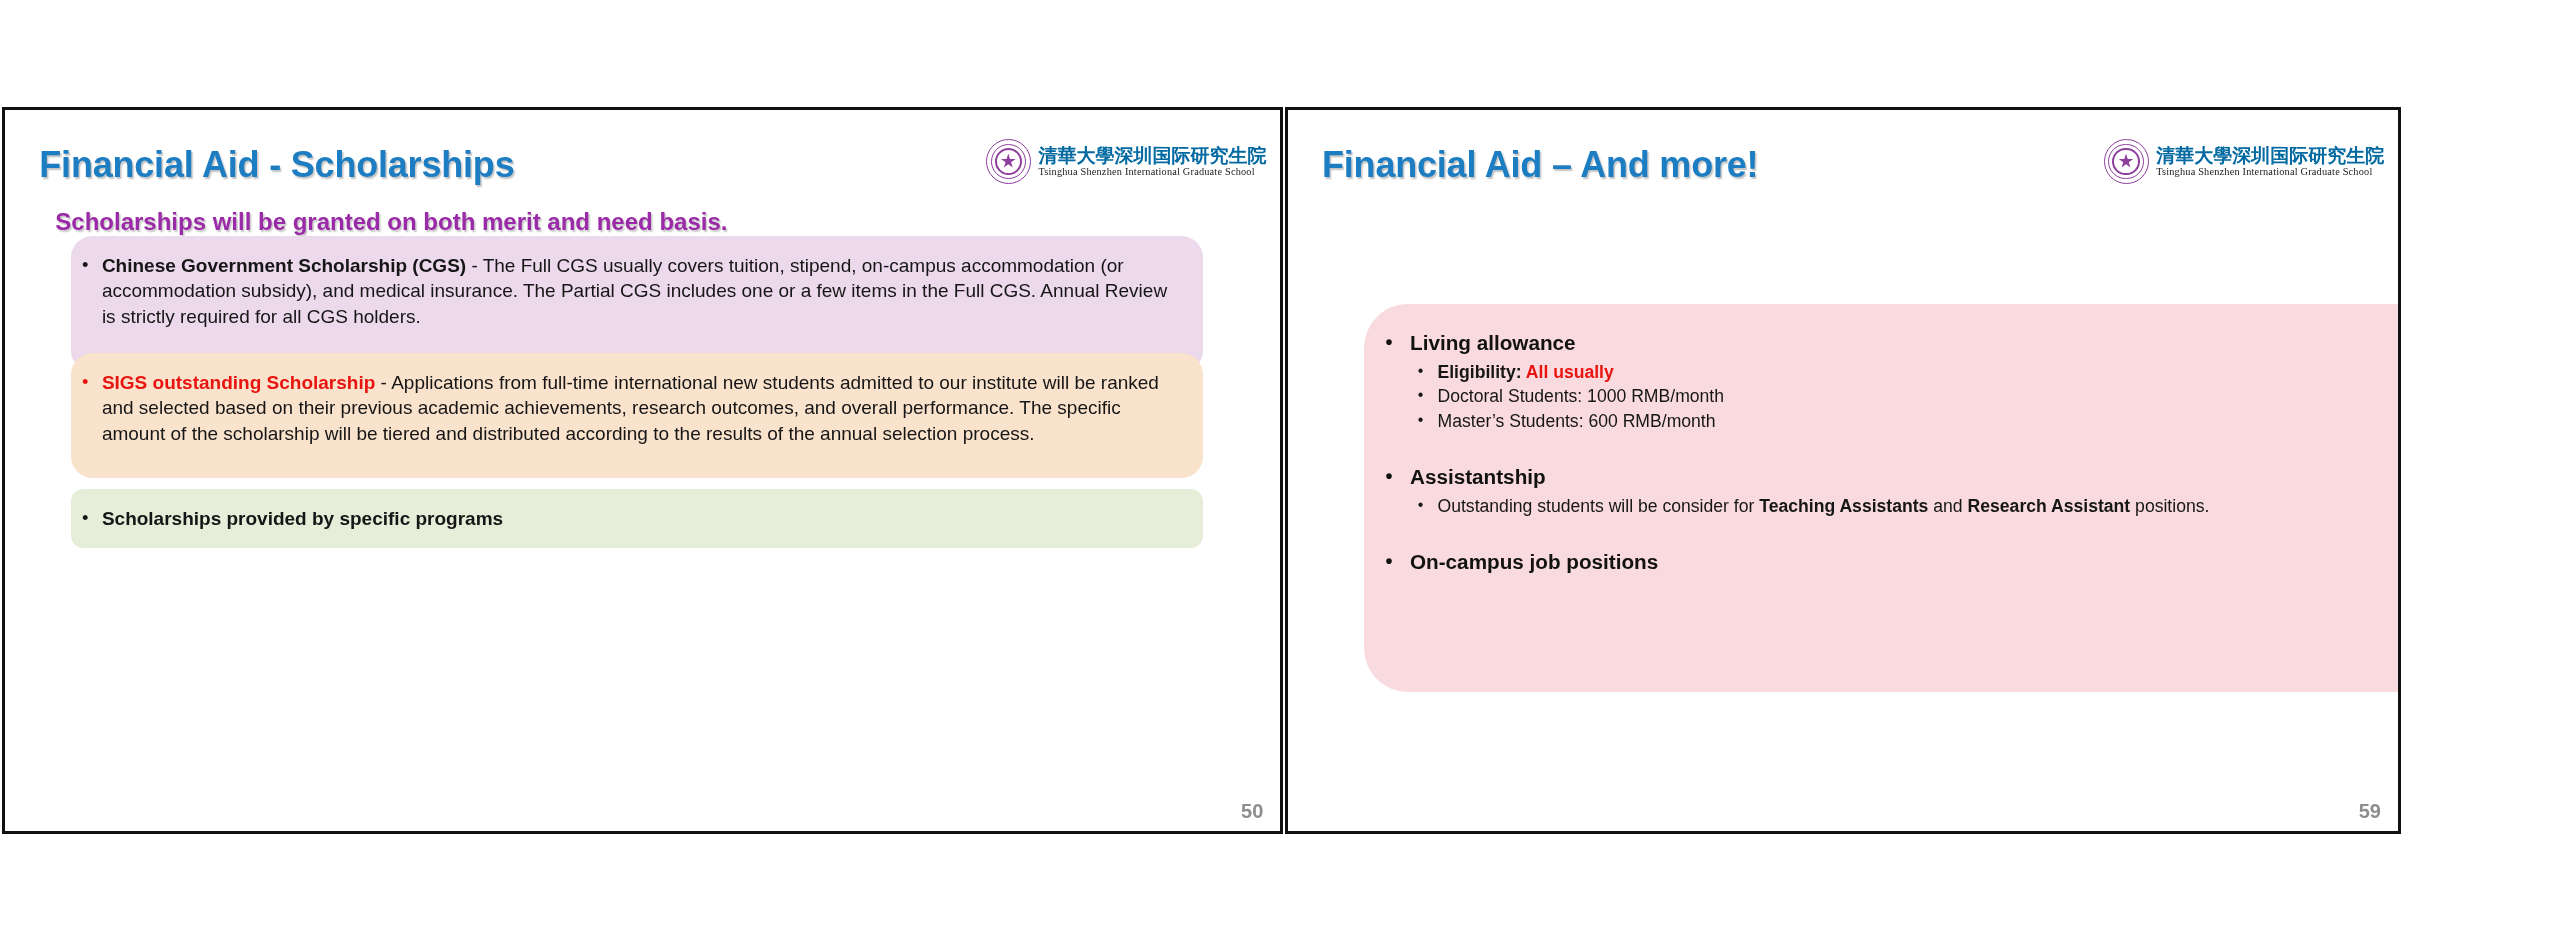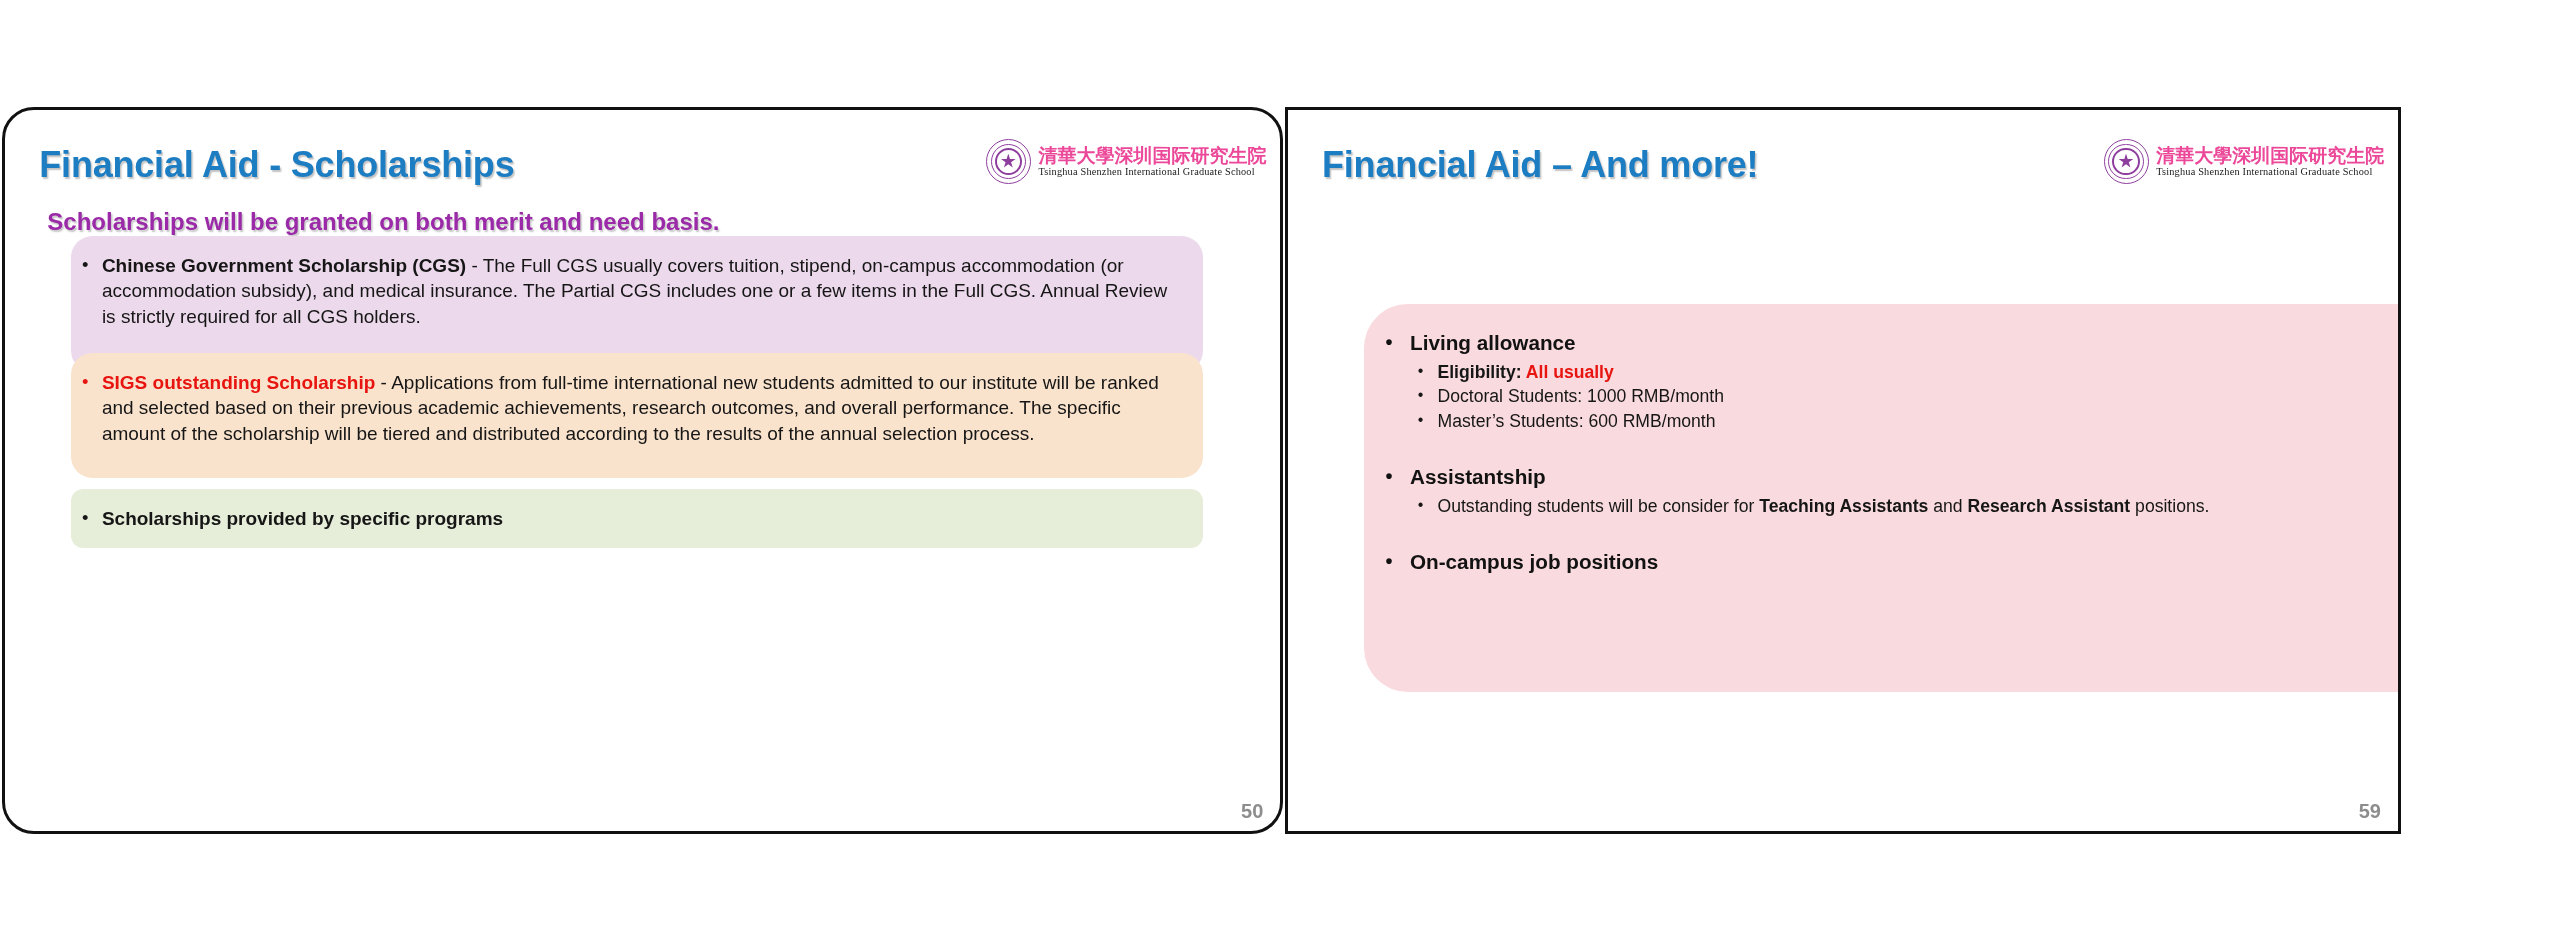--- a/index.html
+++ b/index.html
@@ -13,21 +13,21 @@
     position:relative;width:2576px;height:949px;background:#fff;
   }
   
   .slide{
     position:absolute;
     background:#ffffff;
     border:3.8px solid #111111;
     box-sizing:border-box;
     overflow:hidden;
   }
-  #slide-left  { left:2.3px;   top:107px; width:1281px; height:727px;border-radius:32px; }
+  #slide-left  { left:2.3px;   top:107px; width:1281px; height:727px; }
   #slide-right { left:1285px;top:107px; width:1116px; height:727px; }
 
   
   .slide-title{
     position:absolute;
     font-size:36px;
     font-weight:bold;
     color:#1c7dc2;
     letter-spacing:-0.2px;
     white-space:nowrap;
@@ -68,21 +68,21 @@
   .seal-star{
     position:absolute;left:50%;top:50%;
     transform:translate(-50%,-52%);
     width:15.3px;height:15.3px;
     background:#8e3f9e;
     clip-path:polygon(50% 0%,61% 35%,98% 35%,68% 57%,79% 91%,50% 70%,21% 91%,32% 57%,2% 35%,39% 35%);
   }
   .logo-txt{display:flex;flex-direction:column;justify-content:center;}
   .logo-cn{
     font-family:"DejaVu Sans", sans-serif;
-    font-size:19px;font-weight:bold;color:#ec4899;line-height:1.05;
+    font-size:19px;font-weight:bold;color:#0369a1;line-height:1.05;
     white-space:nowrap;letter-spacing:0px;
   }
   .logo-en{
     font-family:"Liberation Serif", serif;
     font-size:10.3px;color:#1a1a1a;line-height:1.1;white-space:nowrap;
     letter-spacing:0.2px;margin-top:0;
   }
 
   
   .page-num{
@@ -152,21 +152,21 @@
 </style>
 </head>
 <body>
 
 <div class="deck">
 
   <div class="slide" id="slide-left">
 
     <div class="slide-title" style="left:34px; top:34px;">Financial Aid - Scholarships</div>
 
-    <div class="slide-subtitle" style="left:42px; top:98px;">Scholarships will be granted on both merit and need basis.</div>
+    <div class="slide-subtitle" style="left:50px; top:98px;">Scholarships will be granted on both merit and need basis.</div>
 
     <div class="logo" style="right:13.8px; top:29px;">
       <div class="seal">
         <div class="seal-star"></div>
       </div>
       <div class="logo-txt">
         <div class="logo-cn">清華大學深圳国际研究生院</div>
         <div class="logo-en">Tsinghua Shenzhen International Graduate School</div>
       </div>
     </div>

